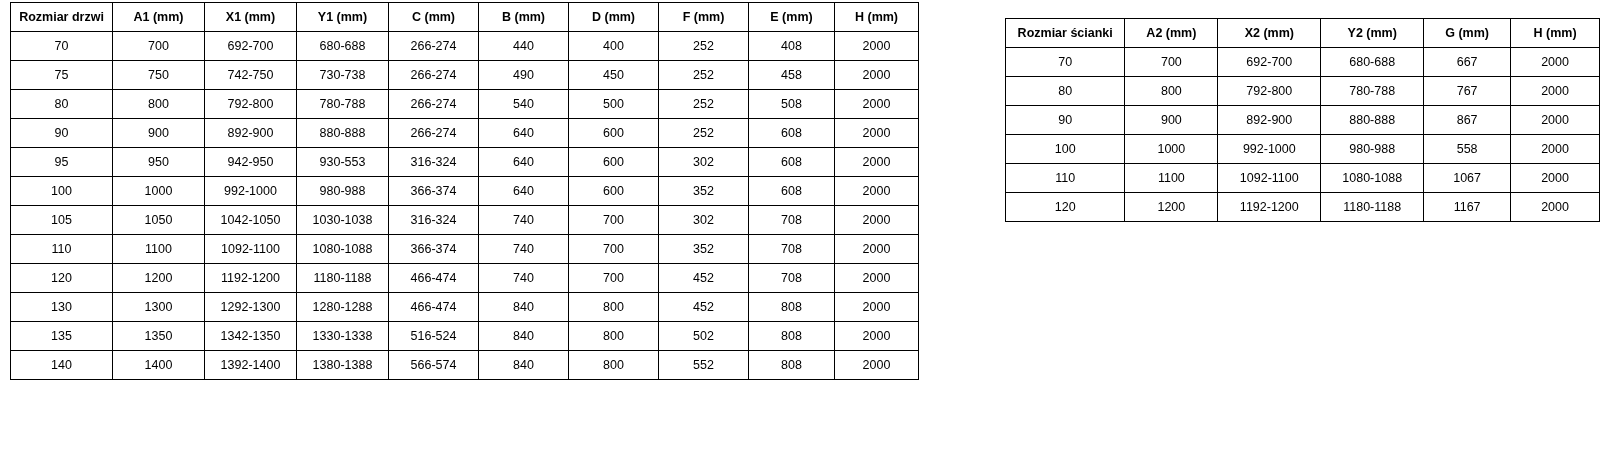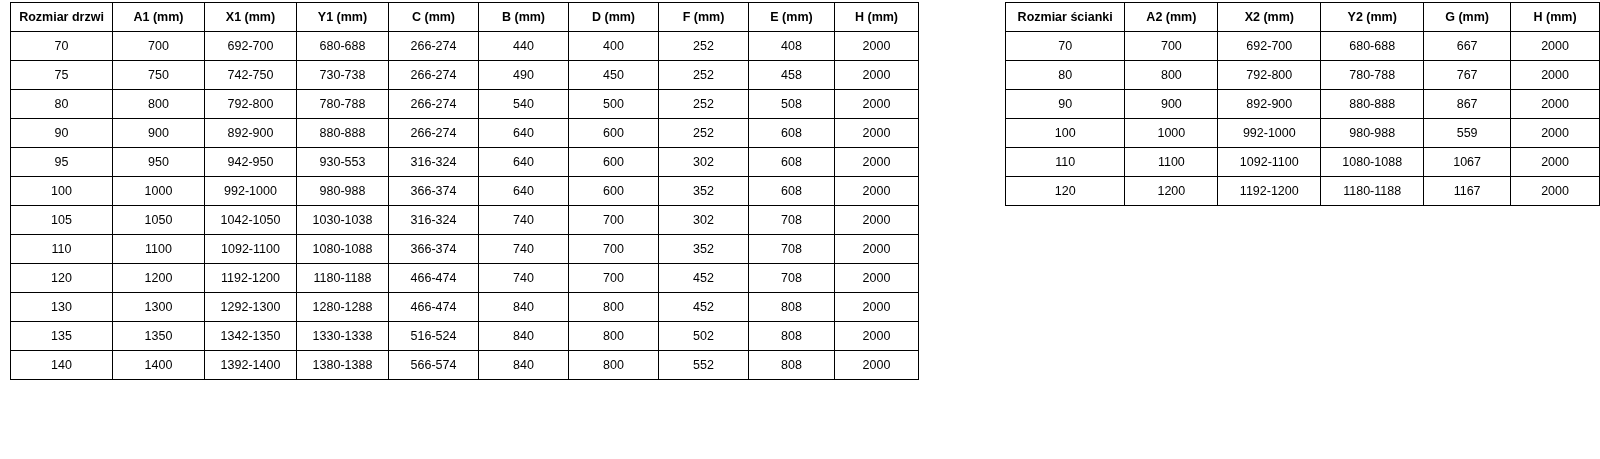--- a/index.html
+++ b/index.html
@@ -21,21 +21,21 @@
   }
   .table-wrap {
     position: absolute;
   }
   #doors-wrap {
     left: 10px;
     top: 2px;
   }
   #walls-wrap {
     left: 1005px;
-    top: 2px;
+    top: 18px;
   }
   table {
     border-collapse: collapse;
     table-layout: fixed;
     background: #ffffff;
   }
   table, th, td {
     border: 1px solid #000000;
   }
   th, td {
@@ -299,21 +299,21 @@
           <td>892-900</td>
           <td>880-888</td>
           <td>867</td>
           <td>2000</td>
         </tr>
         <tr>
           <td>100</td>
           <td>1000</td>
           <td>992-1000</td>
           <td>980-988</td>
-          <td>559</td>
+          <td>558</td>
           <td>2000</td>
         </tr>
         <tr>
           <td>110</td>
           <td>1100</td>
           <td>1092-1100</td>
           <td>1080-1088</td>
           <td>1067</td>
           <td>2000</td>
         </tr>

